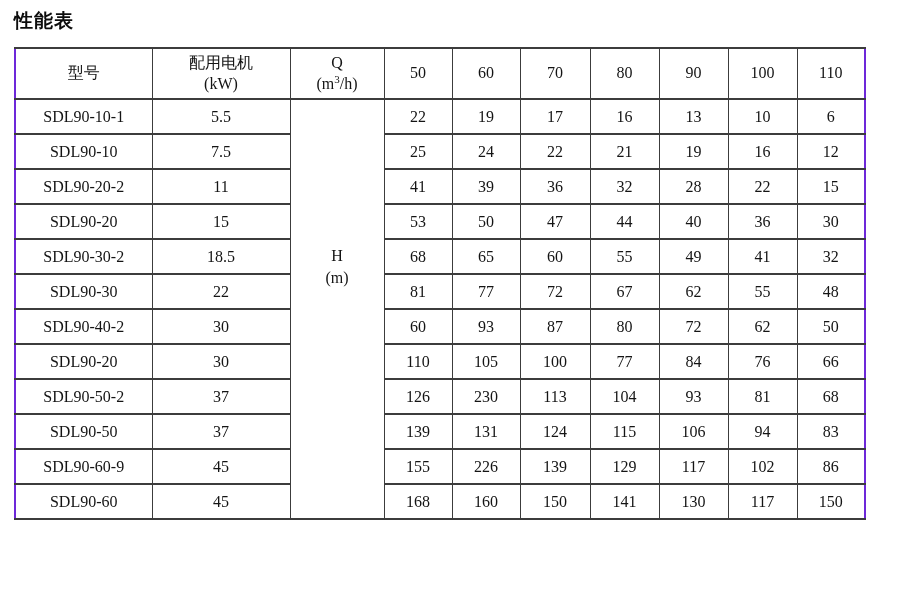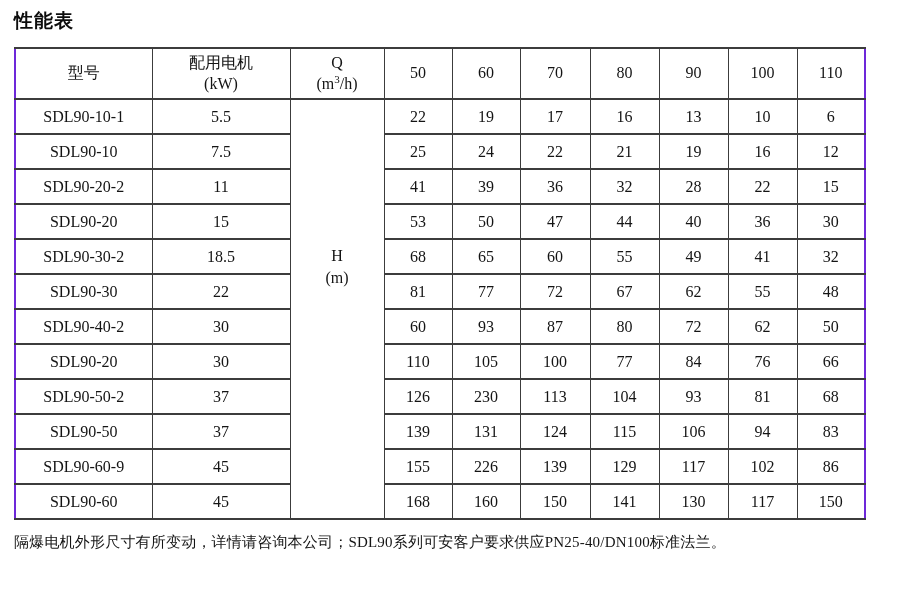--- a/index.html
+++ b/index.html
@@ -226,14 +226,13 @@
         <td>160</td>
         <td>150</td>
         <td>141</td>
         <td>130</td>
         <td>117</td>
         <td>150</td>
       </tr>
     </tbody>
   </table>
 
-  <div class="footnote">隔爆电机外形尺寸有所变动，详情请咨询本公司；SDL90系列可安客户要求供应PN25-40/DN100标准法兰。</div>
 </div>
 
 </body></html>

